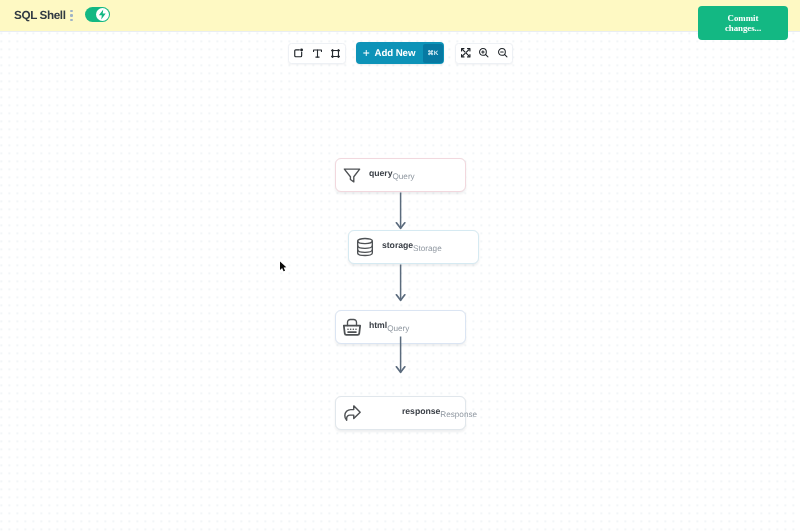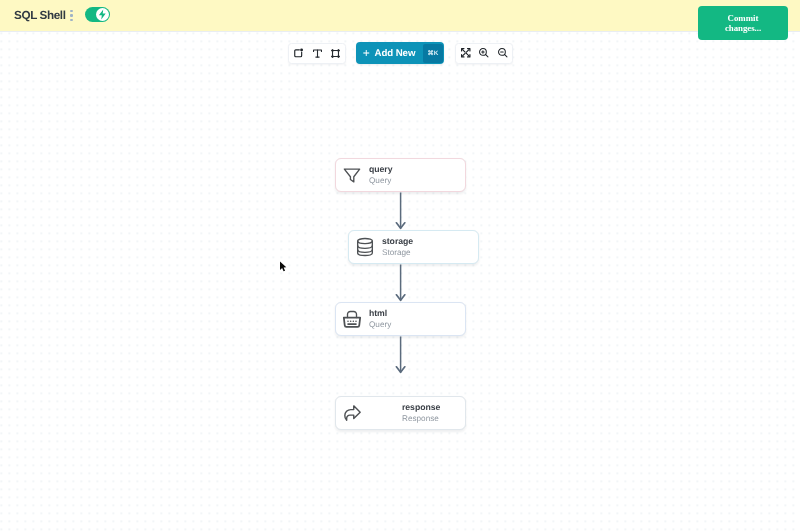--- a/index.html
+++ b/index.html
@@ -59,26 +59,26 @@
   .addnew .kbd { display:flex; align-items:center; justify-content:center; width:20px; margin:1.5px 1px 1.5px 0; border-radius:2px; background:#0779a2; color:#dbeef7; font-size:6.3px; font-weight:700; letter-spacing:0.1px; }
 
   
   .node {
     position:absolute; width:131px; height:34px; background:#fff;
     border:1px solid #e2e9f0; border-radius:6px;
     box-shadow:0 1.5px 2.5px rgba(16,24,40,.07), 0 0 1px rgba(16,24,40,.03);
     display:flex; align-items:center; padding-left:8px; box-sizing:border-box; cursor:pointer;
   }
   .node .ico { width:20px; height:20px; flex:0 0 20px; overflow:visible; display:flex; align-items:center; justify-content:center; margin-right:7px; margin-left:-2px; }
-  .node .txt { display:flex; flex-direction:column; justify-content:space-between; line-height:1; margin-top:-0.5px; }
+  .node .txt { display:flex; flex-direction:row; justify-content:space-between; line-height:1; margin-top:-0.5px; }
   .node .nm { font-size:8.7px; font-weight:700; color:#3c4148; letter-spacing:-0.05px; line-height:9px; }
   .node .sub { font-size:8.2px; color:#8f97a0; line-height:9px; margin-top:2.5px; }
   .node.c-pink { border-color:#f2d8de; }
   .node.c-cyan { border-color:#d6eaf2;margin-left:13px; }
-  .node.c-blue { border-color:#dbe5f3; }
+  .node.c-blue { border-color:#dbe5f3;margin-top:8px; }
   .node.c-gray { border-color:#e1e7ec; }
 
   .edges { position:absolute; left:0; top:0; width:800px; height:532px; pointer-events:none; z-index:5; }
   .cursor { position:absolute; z-index:50; pointer-events:none; }
 </style>
 </head>
 <body>
 
 <div class="app">
 

